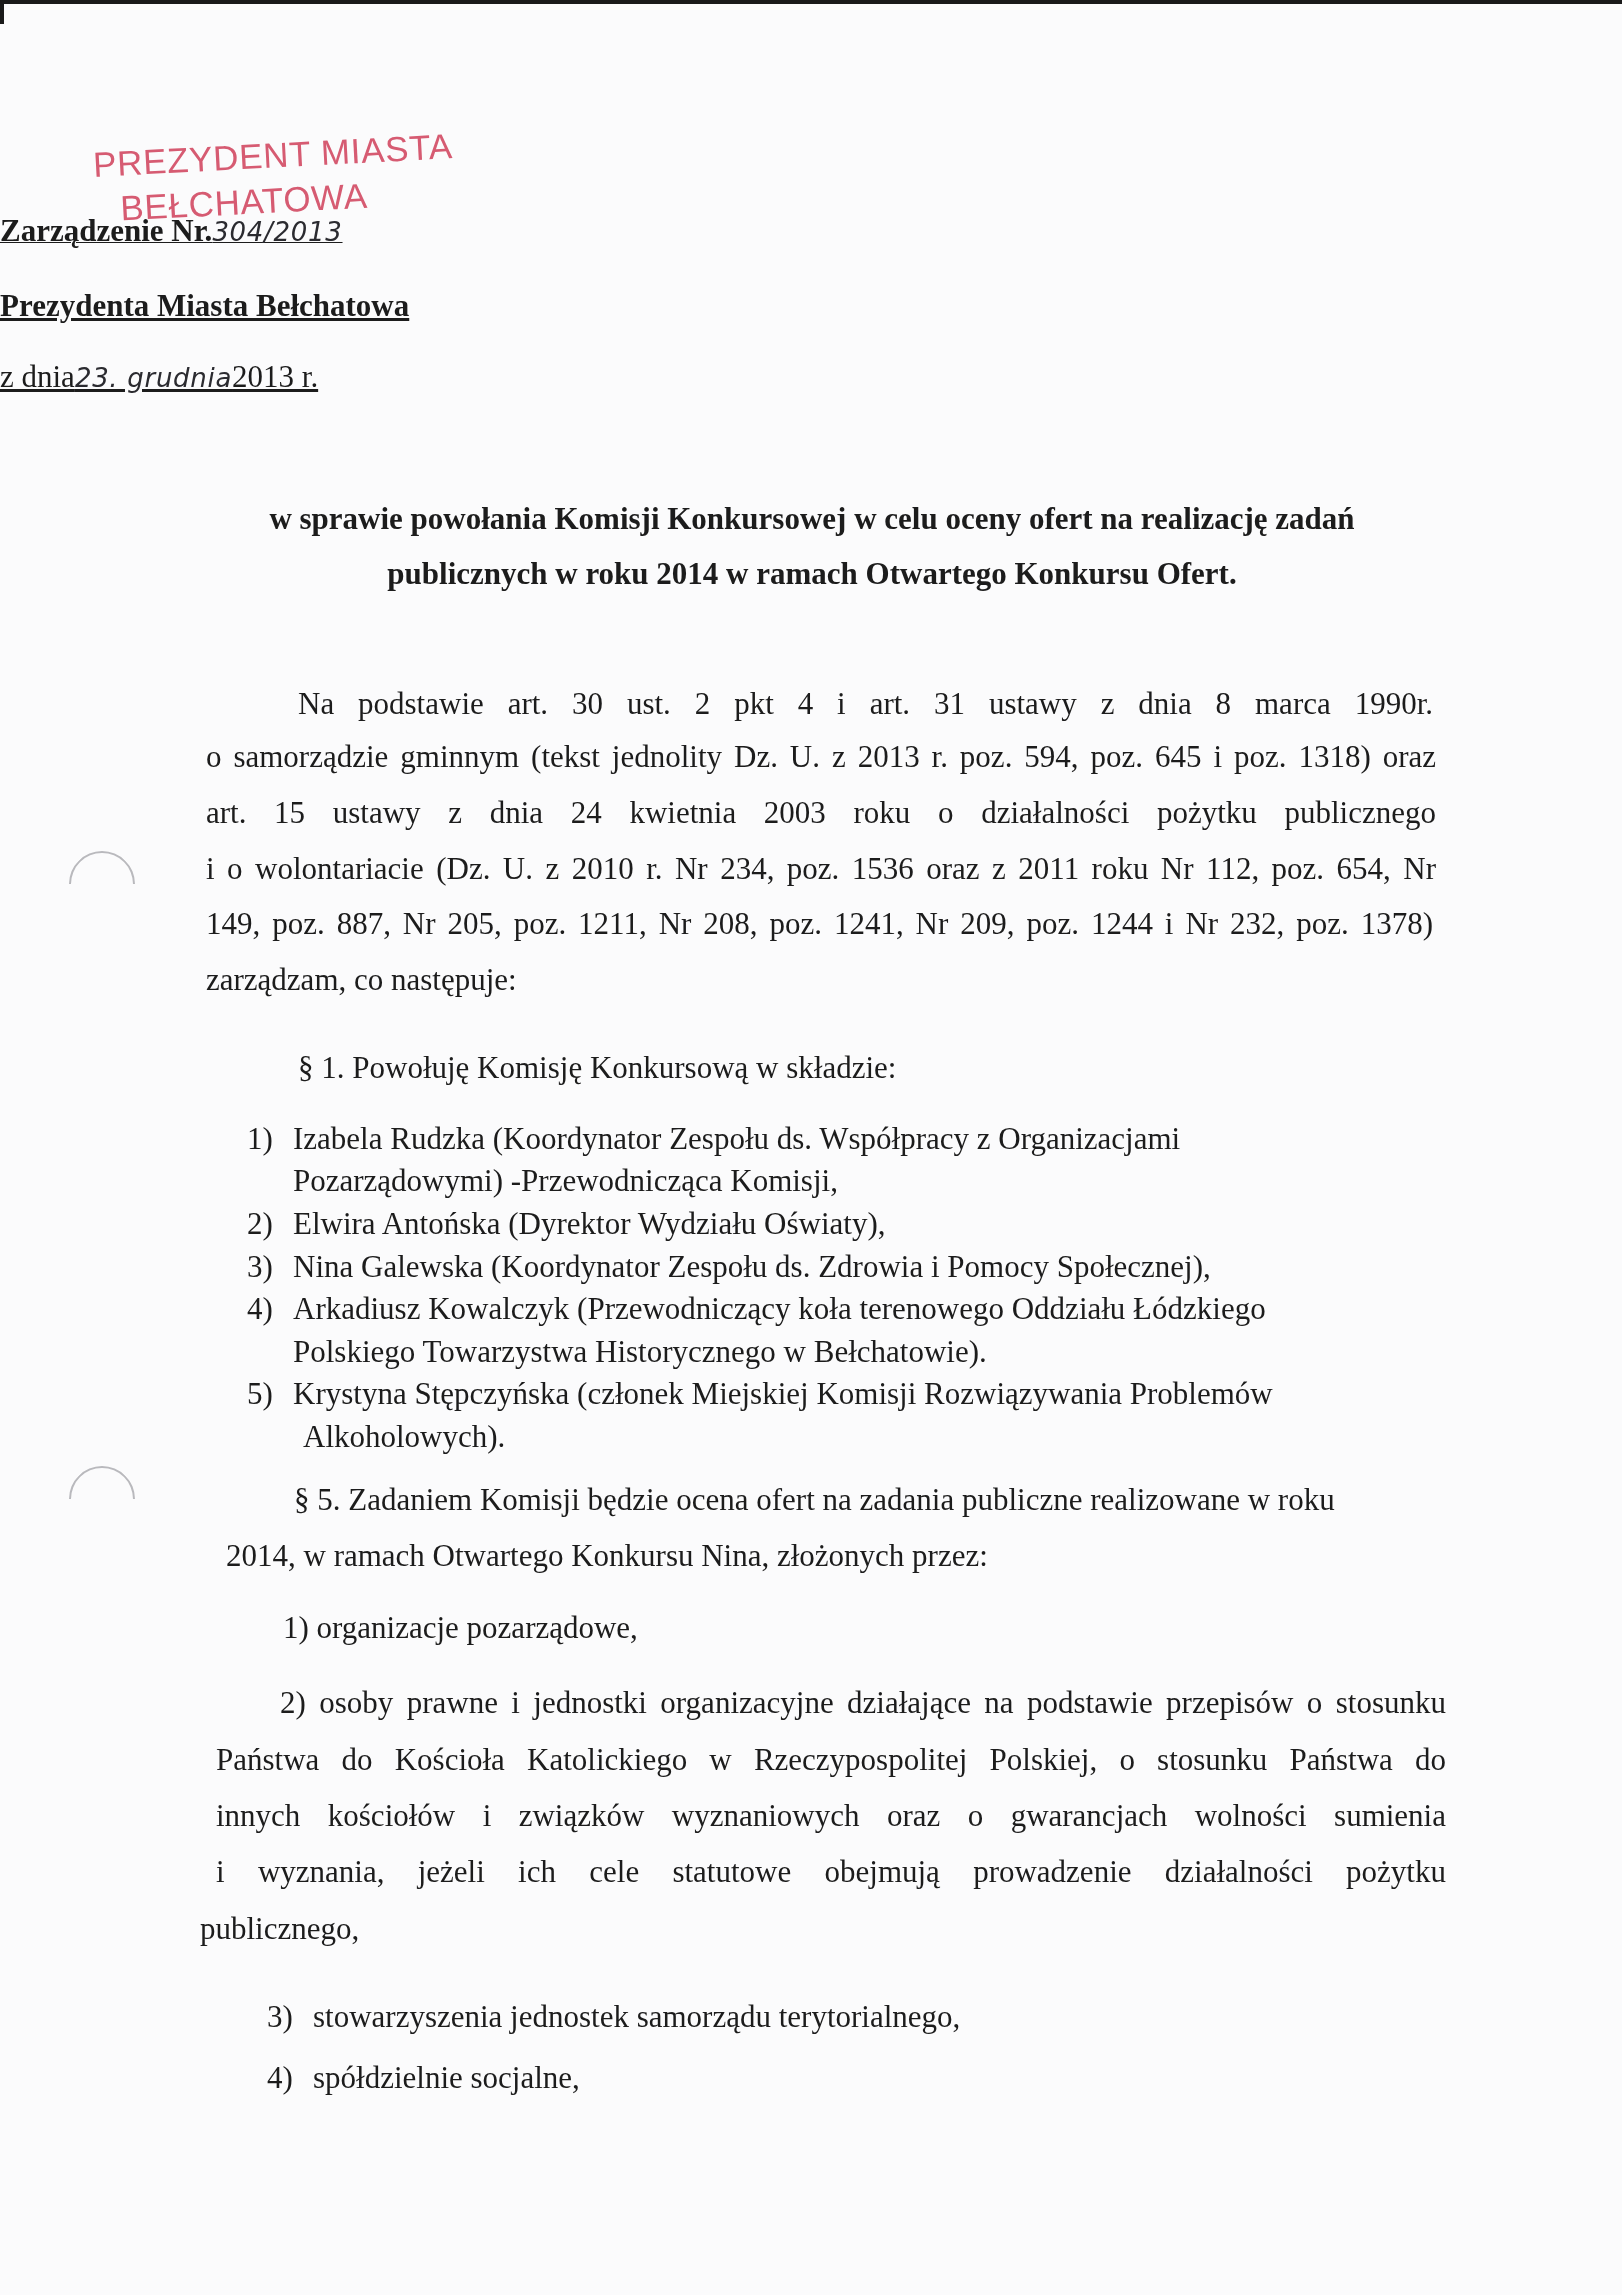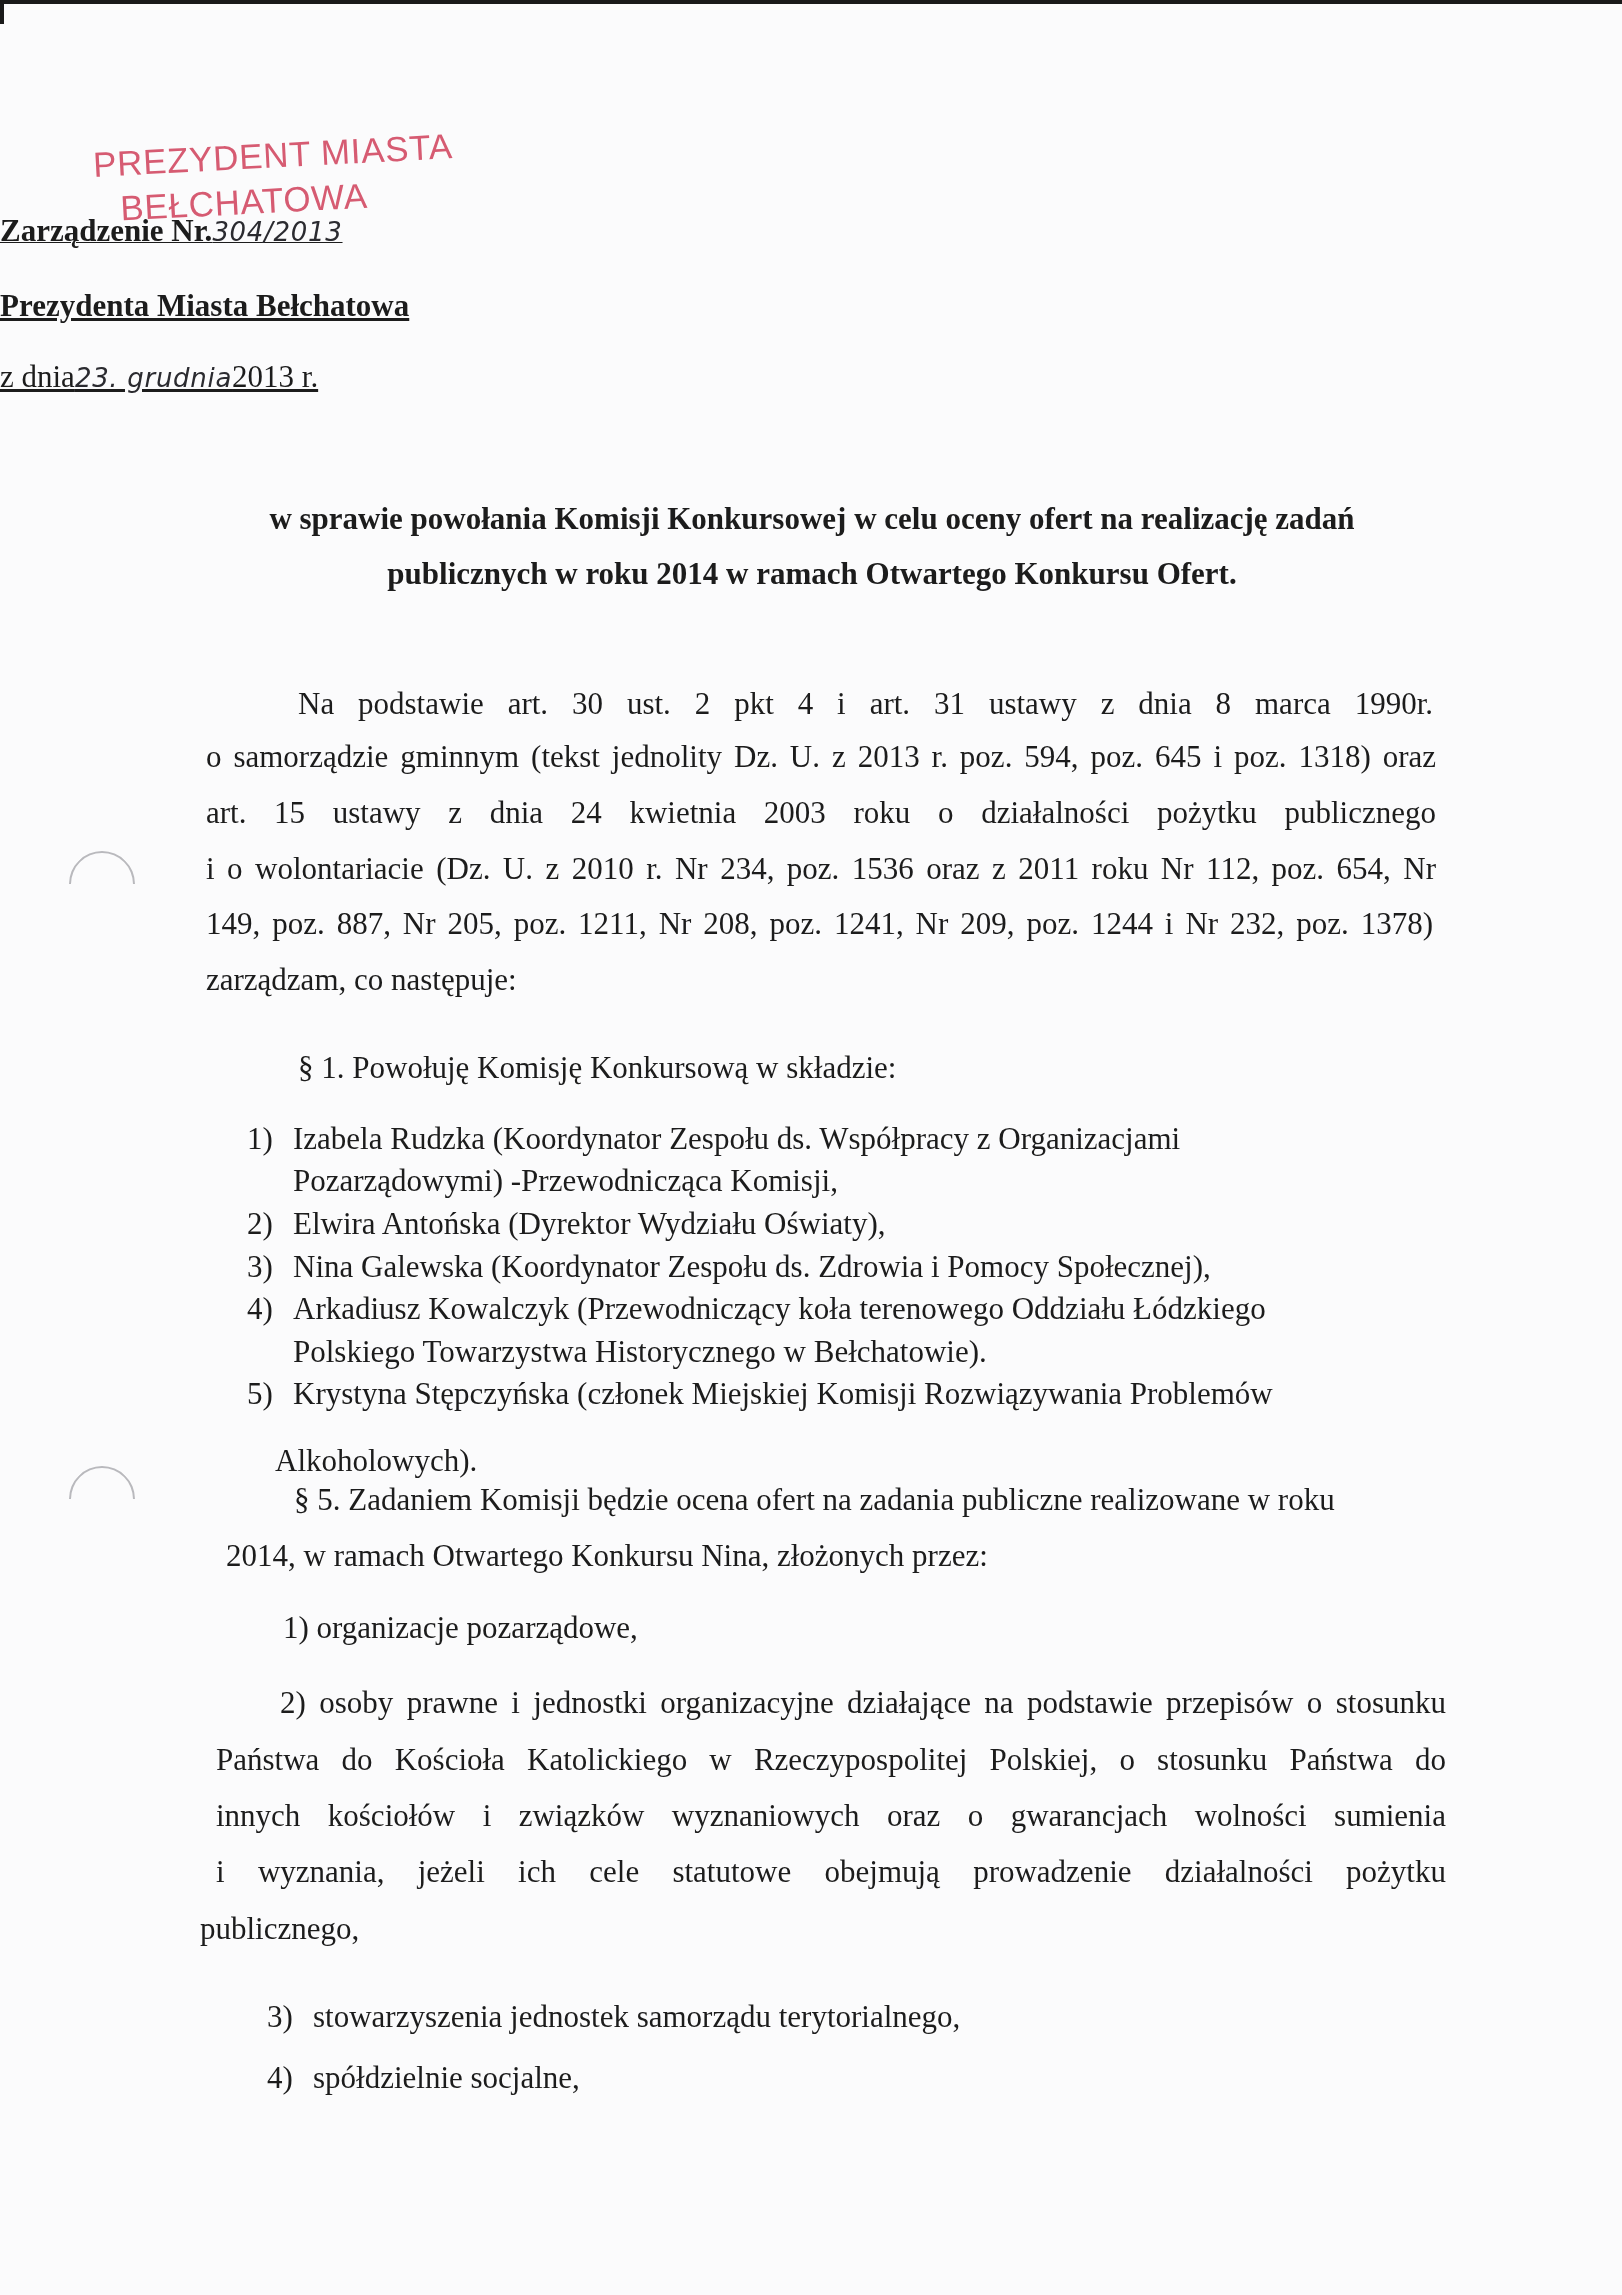--- a/index.html
+++ b/index.html
@@ -86,21 +86,21 @@
 </div>
 
 <div class="txt" style="left:247px; top:1291px;">
   <span class="num">4)</span><span>Arkadiusz Kowalczyk (Przewodniczący koła terenowego Oddziału Łódzkiego</span>
 </div>
 <div class="txt" style="left:293px; top:1334px;">Polskiego Towarzystwa Historycznego w Bełchatowie).</div>
 
 <div class="txt" style="left:247px; top:1376px;">
   <span class="num">5)</span><span>Krystyna Stępczyńska (członek Miejskiej Komisji Rozwiązywania Problemów</span>
 </div>
-<div class="txt" style="left:275px; top:1419px;margin-top:24px;">Alkoholowych).</div>
+<div class="txt" style="left:303px; top:1419px;">Alkoholowych).</div>
 
 <div class="txt" style="left:294px; top:1482px;">§ 5.  Zadaniem Komisji będzie ocena ofert na zadania publiczne realizowane w roku</div>
 <div class="txt" style="left:226px; top:1538px;">2014, w ramach Otwartego Konkursu Nina, złożonych przez:</div>
 
 <div class="txt" style="left:283px; top:1610px;">1) organizacje pozarządowe,</div>
 
 <div class="just" style="left:280px; top:1685px; width:1166px;">2) osoby prawne i jednostki organizacyjne działające na podstawie przepisów o stosunku</div>
 <div class="just" style="left:216px; top:1742px; width:1230px;">Państwa do Kościoła Katolickiego w Rzeczypospolitej Polskiej, o stosunku Państwa  do</div>
 <div class="just" style="left:216px; top:1798px; width:1230px;">innych kościołów i związków wyznaniowych oraz o gwarancjach wolności sumienia</div>
 <div class="just" style="left:216px; top:1854px; width:1230px;">i wyznania, jeżeli ich cele statutowe obejmują  prowadzenie działalności pożytku</div>

